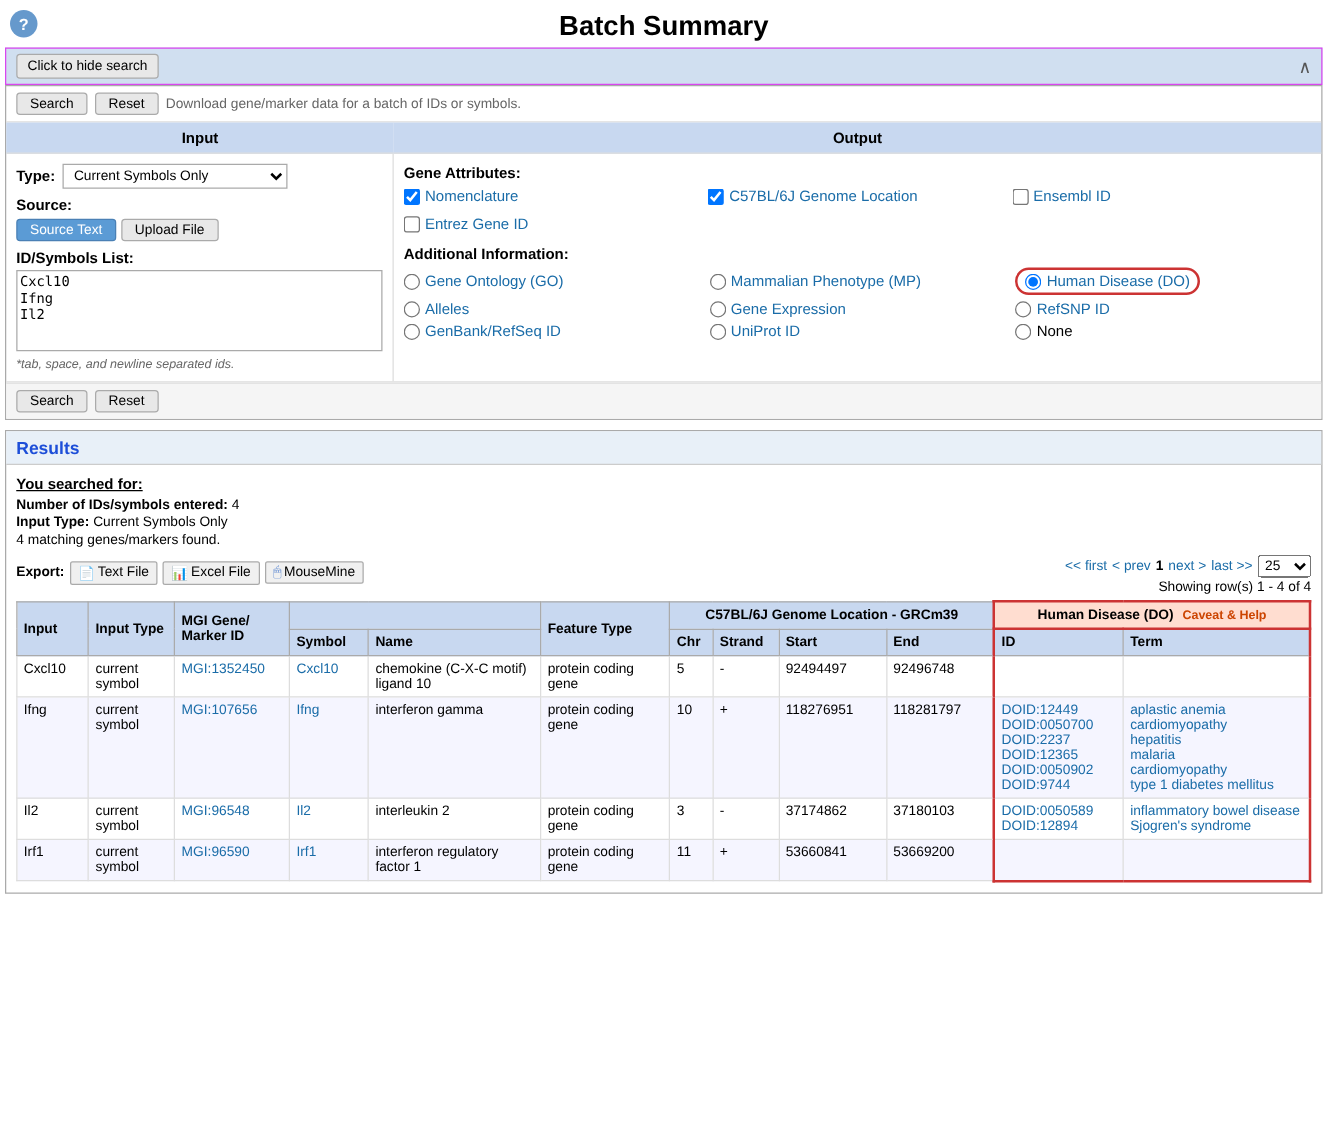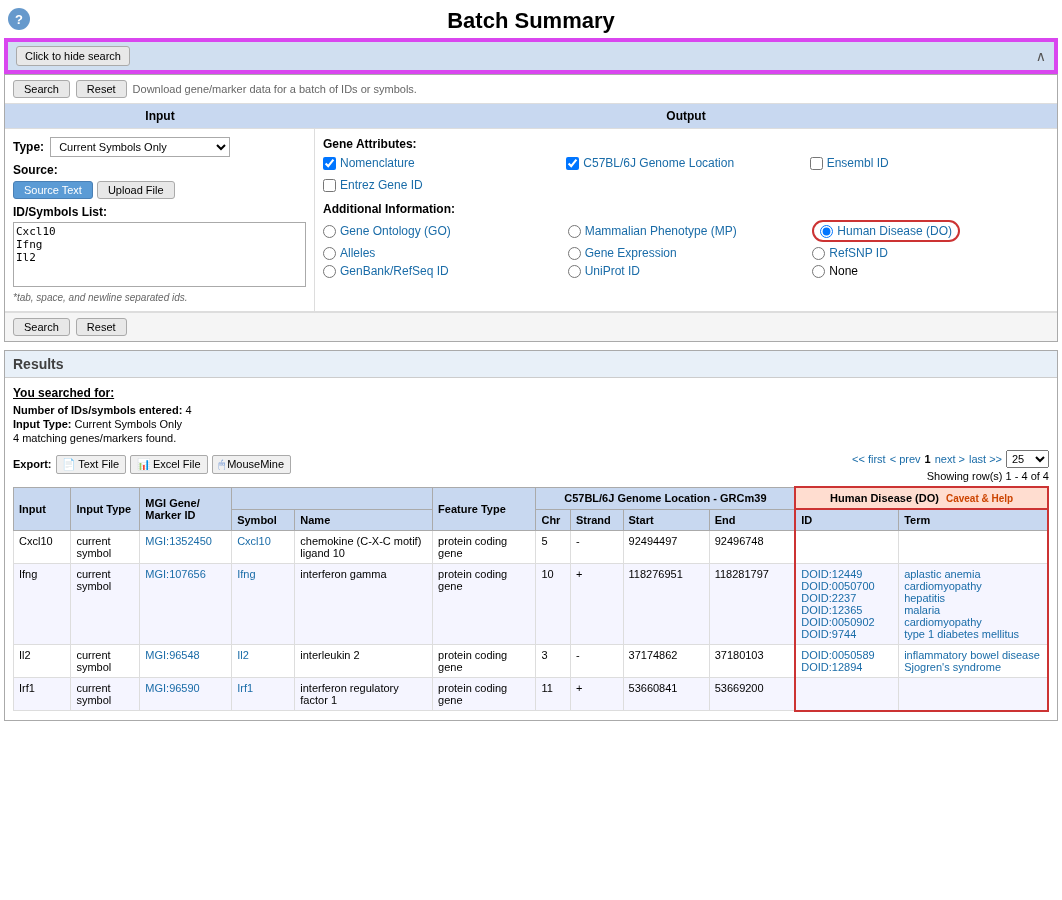--- a/index.html
+++ b/index.html
@@ -1,21 +1,21 @@
 <!DOCTYPE html>
 <html><head>
   <meta charset="utf-8">
   <style>
     * { box-sizing: border-box; margin: 0; padding: 0; }
     body { font-family: Arial, sans-serif; font-size: 12px; background: #fff; color: #000; width: 1062px; }
     
     .page-header { text-align: center; padding: 8px 0 4px 0; font-size: 22px; font-weight: bold; }
     .help-icon { position: absolute; top: 8px; left: 8px; width: 22px; height: 22px; border-radius: 50%; background: #6699cc; color: #fff; display: flex; align-items: center; justify-content: center; font-weight: bold; font-size: 13px; cursor: pointer; }
     
-    .top-bar { background: #d0dff0; border: 4px solid #d946ef; padding: 4px 8px; display: flex; align-items: center; justify-content: space-between; margin: 0 4px; gap: 27px; }
+    .top-bar { background: #d0dff0; border: 1px solid #d946ef; padding: 4px 8px; display: flex; align-items: center; justify-content: space-between; margin: 0 4px; gap: 27px; }
     .hide-search-btn { background: #e8e8e8; border: 1px solid #aaa; padding: 3px 8px; font-size: 11px; cursor: pointer; border-radius: 3px; }
     .collapse-arrow { font-size: 14px; color: #555; }
     
     .search-section { border: 1px solid #aaa; margin: 0 4px 4px 4px; }
     .search-toolbar { padding: 5px 8px; border-bottom: 1px solid #ddd; display: flex; align-items: center; gap: 6px; }
     .btn { background: #e8e8e8; border: 1px solid #aaa; padding: 2px 10px; font-size: 11px; cursor: pointer; border-radius: 3px; }
     .btn-blue { background: #5b9bd5; color: #fff; border-color: #4a80b5; }
     .search-desc { color: #666; font-size: 11px; }
     
     .io-grid { display: grid; grid-template-columns: 310px 1fr; border-bottom: 1px solid #ddd; }
@@ -40,21 +40,21 @@
     .radio-grid { display: grid; grid-template-columns: 1fr 1fr 1fr; gap: 4px 8px; }
     .radio-row { display: flex; align-items: center; gap: 4px; }
     .radio-row input { margin: 0; }
     .radio-row label { color: #1a6ca8; cursor: pointer; }
     .radio-row label.black { color: #000; }
     .radio-highlighted { border: 2px solid #cc3333; border-radius: 20px; padding: 2px 6px; display: inline-flex; align-items: center; gap: 4px; }
     
     .bottom-search-bar { padding: 5px 8px; border-top: 1px solid #ddd; background: #f5f5f5; display: flex; gap: 6px; }
     
     .results-section { margin: 8px 4px; border: 1px solid #aaa; }
-    .results-header { background: #e8f0f8; padding: 5px 8px; font-weight: bold; font-size: 14px; color: #404040; border-bottom: 1px solid #ccc; }
+    .results-header { background: #e8f0f8; padding: 5px 8px; font-weight: bold; font-size: 14px; color: #1d4ed8; border-bottom: 1px solid #ccc; }
     .results-body { padding: 8px; }
     .you-searched { font-weight: bold; text-decoration: underline; color: #000; margin-bottom: 4px; }
     .result-meta p { margin-bottom: 2px; font-size: 11px; }
     .pagination-links { display: flex; gap: 4px; align-items: center; font-size: 11px; }
     .pagination-links a { color: #1a6ca8; text-decoration: none; }
     .pagination-links .current-page { font-weight: bold; }
     .showing-text { font-size: 11px; text-align: right; }
     
     .export-bar { padding: 4px 0; display: flex; align-items: center; gap: 4px; margin-bottom: 4px; }
     .export-label { font-weight: bold; font-size: 11px; }

